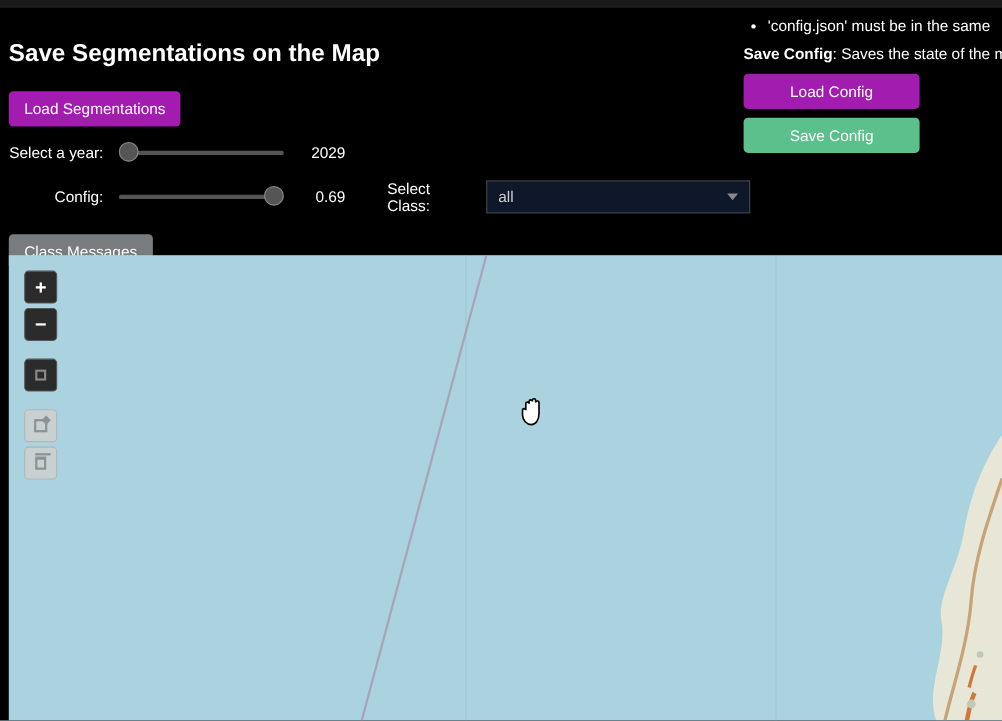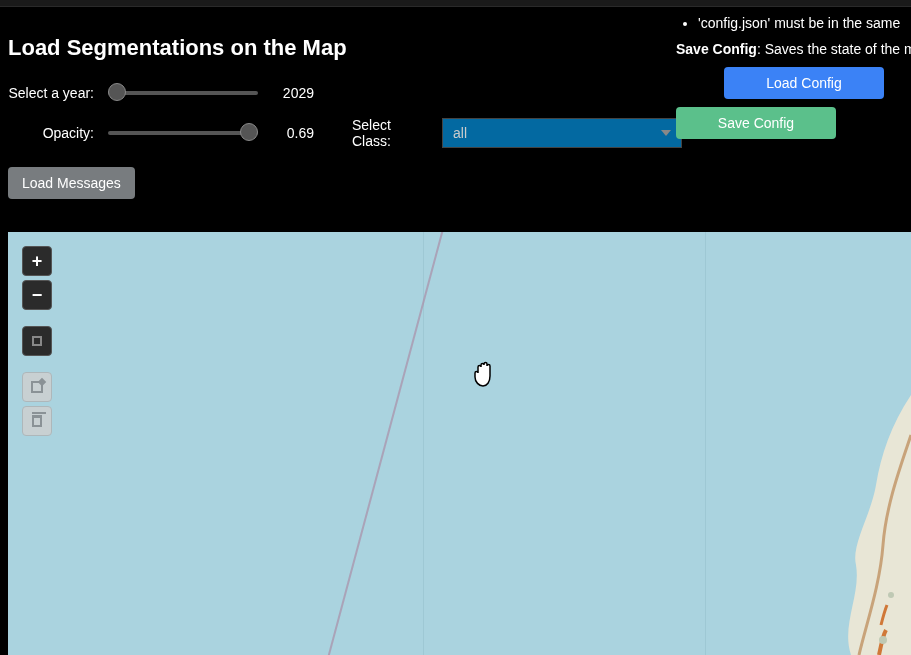--- a/index.html
+++ b/index.html
@@ -29,21 +29,21 @@
   }
   .btn {
     display: inline-block;
     border: none;
     border-radius: 4px;
     padding: 8px 14px;
     font-size: 14px;
     cursor: pointer;
     color: #fff;
   }
-  .btn-blue { background: #3b82f6; margin-left: 48px; }
+  .btn-blue { background: #a21caf; }
   .btn-green { background: #5bc08b; }
   .btn-gray { background: #787c7f; }
   .right-col {
     position: absolute;
     top: 8px;
     left: 676px;
     width: 300px;
     font-size: 14px;
   }
   .right-col ul { list-style: disc; margin-left: 22px; margin-bottom: 10px; }
@@ -76,21 +76,21 @@
     top: 0;
     width: 18px; height: 18px;
     background: #555;
     border: 1px solid #888;
     border-radius: 50%;
     cursor: pointer;
   }
   .slider-value { width: 50px; text-align: right; padding-right: 4px; }
   .class-label { margin-left: 24px; width: 80px; text-align: left; }
   .select {
-    background: #0369a1;
+    background: #0f172a;
     border: 1px solid #444;
     color: #ccc;
     padding: 6px 26px 6px 10px;
     font-size: 14px;
     width: 240px;
     position: relative;
     cursor: pointer;
   }
   .select-caret {
     position: absolute;
@@ -210,48 +210,49 @@
     pointer-events: none;
   }
 </style>
 </head>
 <body>
 
 <div class="topbar"></div>
 
 <div class="header-area">
 
-  <div class="title">Load Segmentations on the Map</div>
-
+  <div class="title">Save Segmentations on the Map</div>
+
+  <button class="btn btn-blue">Load Segmentations</button>
 
   <div class="controls-row">
     <div class="ctrl-label">Select a year:</div>
     <div class="slider-wrap">
       <div class="slider-track"></div>
       <div class="slider-thumb" id="year-thumb" style="left: 0px;"></div>
     </div>
     <div class="slider-value">2029</div>
   </div>
 
   <div class="controls-row">
-    <div class="ctrl-label">Opacity:</div>
+    <div class="ctrl-label">Config:</div>
     <div class="slider-wrap">
       <div class="slider-track"></div>
       <div class="slider-thumb" id="opacity-thumb" style="left: 132px;"></div>
     </div>
     <div class="slider-value">0.69</div>
     <div class="class-label">Select Class:</div>
     <div class="select">
       <span>all</span>
       <span class="select-caret"></span>
     </div>
   </div>
 
   <div class="clear-row">
-    <button class="btn btn-gray">Load Messages</button>
+    <button class="btn btn-gray">Class Messages</button>
   </div>
 
   <div class="right-col">
     <ul>
       <li>'config.json' must be in the same</li>
     </ul>
     <div class="cfg-line">
       <b>Save Config</b><span>: Saves the state of the m</span>
     </div>
     <div class="cfg-btns">

